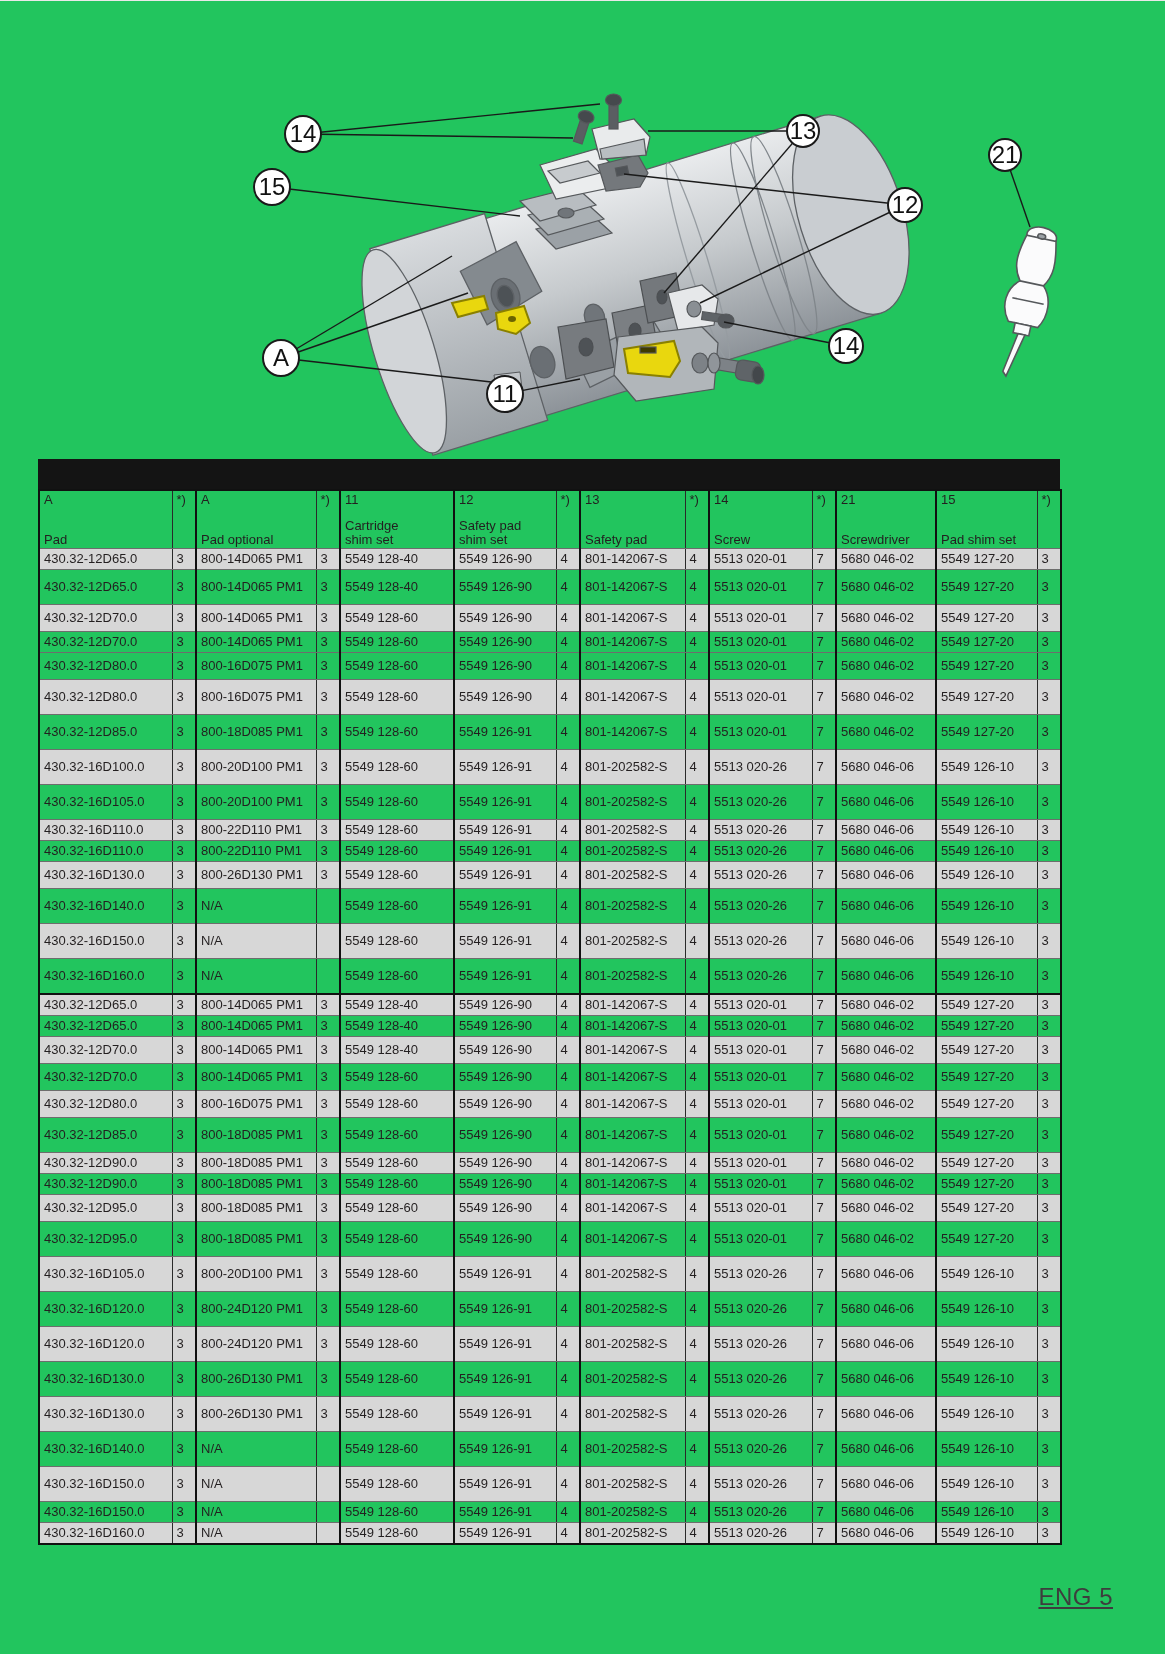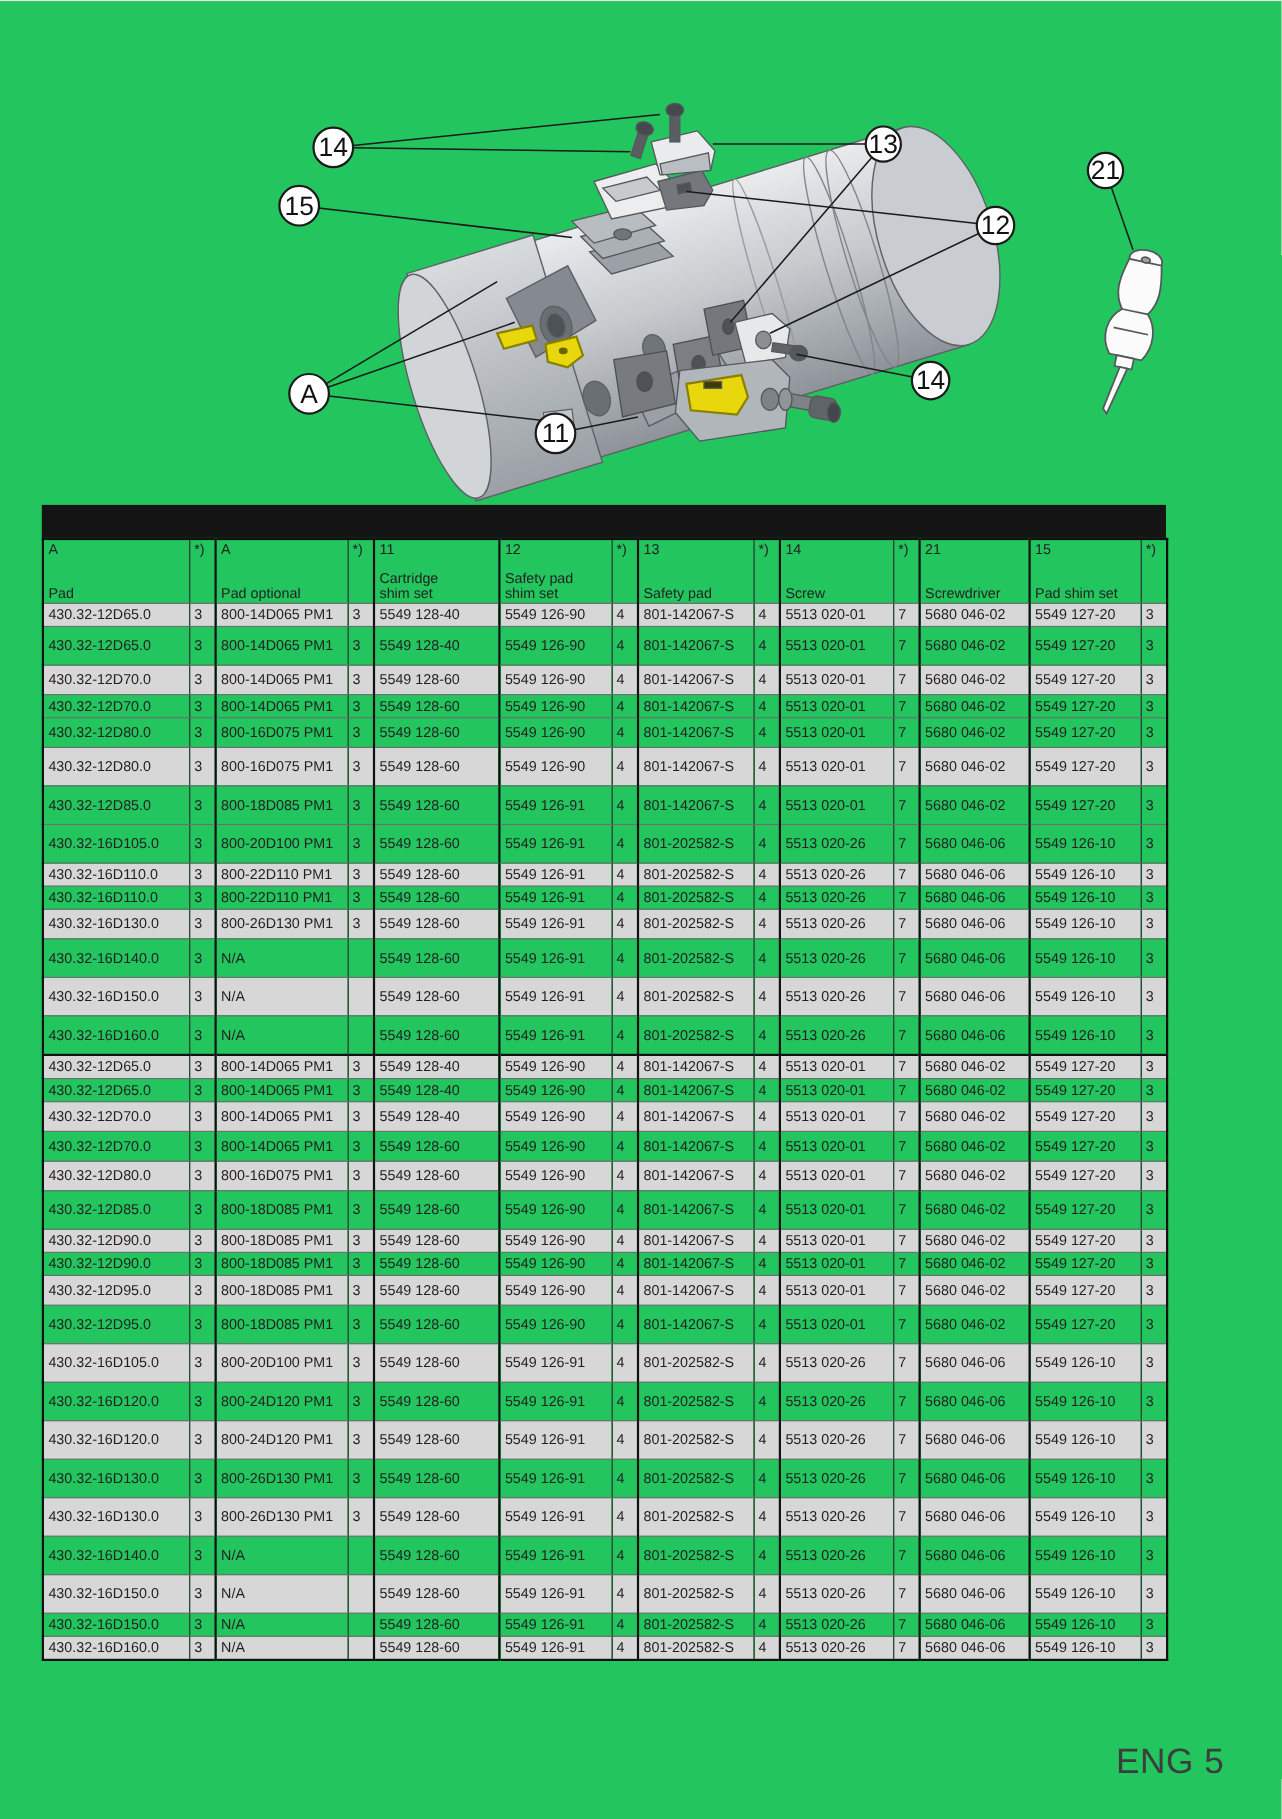--- a/index.html
+++ b/index.html
@@ -26,21 +26,21 @@
   table.parts th{vertical-align:top;font-weight:normal;height:54px;padding-top:2px;}
   table.parts th .num{display:block;}
   table.parts th .lbl{position:absolute;bottom:0;left:4px;}
   table.parts th{position:relative;}
   table.parts .grp{border-left:2px solid #111;}
   table.parts{border:2px solid #111;}
   tr.shaded td{background:#d7d7d7;}
   tr.sz1 td{height:18px;} tr.sz2 td{height:24px;} tr.sz3 td{height:32px;}
   tr.section td{border-top:2px solid #111;}
   
-  .footer{position:absolute;top:1582px;right:52px;font-size:32px;color:#3d3d3d;letter-spacing:0.5px;}
+  .footer{position:absolute;top:1582px;right:52px;font-size:24px;color:#3d3d3d;letter-spacing:0.5px;text-decoration:underline;}
 </style>
 </head>
 <body>
 
 <div class="page">
 
   <svg class="diagram" viewBox="0 0 1165 430" xmlns="http://www.w3.org/2000/svg">
     <defs>
       <linearGradient id="bodyGrad" x1="0" y1="0" x2="0" y2="1">
         <stop offset="0" stop-color="#e9ebed"></stop>
@@ -368,20 +368,36 @@
             <td class="grp">5549 126-91</td>
             <td>4</td>
             <td class="grp">801-142067-S</td>
             <td>4</td>
             <td class="grp">5513 020-01</td>
             <td>7</td>
             <td class="grp">5680 046-02</td>
             <td class="grp">5549 127-20</td>
             <td>3</td>
           </tr>
+          <tr class="sz3 shaded">
+            <td>430.32-16D100.0</td>
+            <td>3</td>
+            <td class="grp">800-20D100 PM1</td>
+            <td>3</td>
+            <td class="grp">5549 128-60</td>
+            <td class="grp">5549 126-91</td>
+            <td>4</td>
+            <td class="grp">801-202582-S</td>
+            <td>4</td>
+            <td class="grp">5513 020-26</td>
+            <td>7</td>
+            <td class="grp">5680 046-06</td>
+            <td class="grp">5549 126-10</td>
+            <td>3</td>
+          </tr>
           <tr class="sz3">
             <td>430.32-16D105.0</td>
             <td>3</td>
             <td class="grp">800-20D100 PM1</td>
             <td>3</td>
             <td class="grp">5549 128-60</td>
             <td class="grp">5549 126-91</td>
             <td>4</td>
             <td class="grp">801-202582-S</td>
             <td>4</td>

